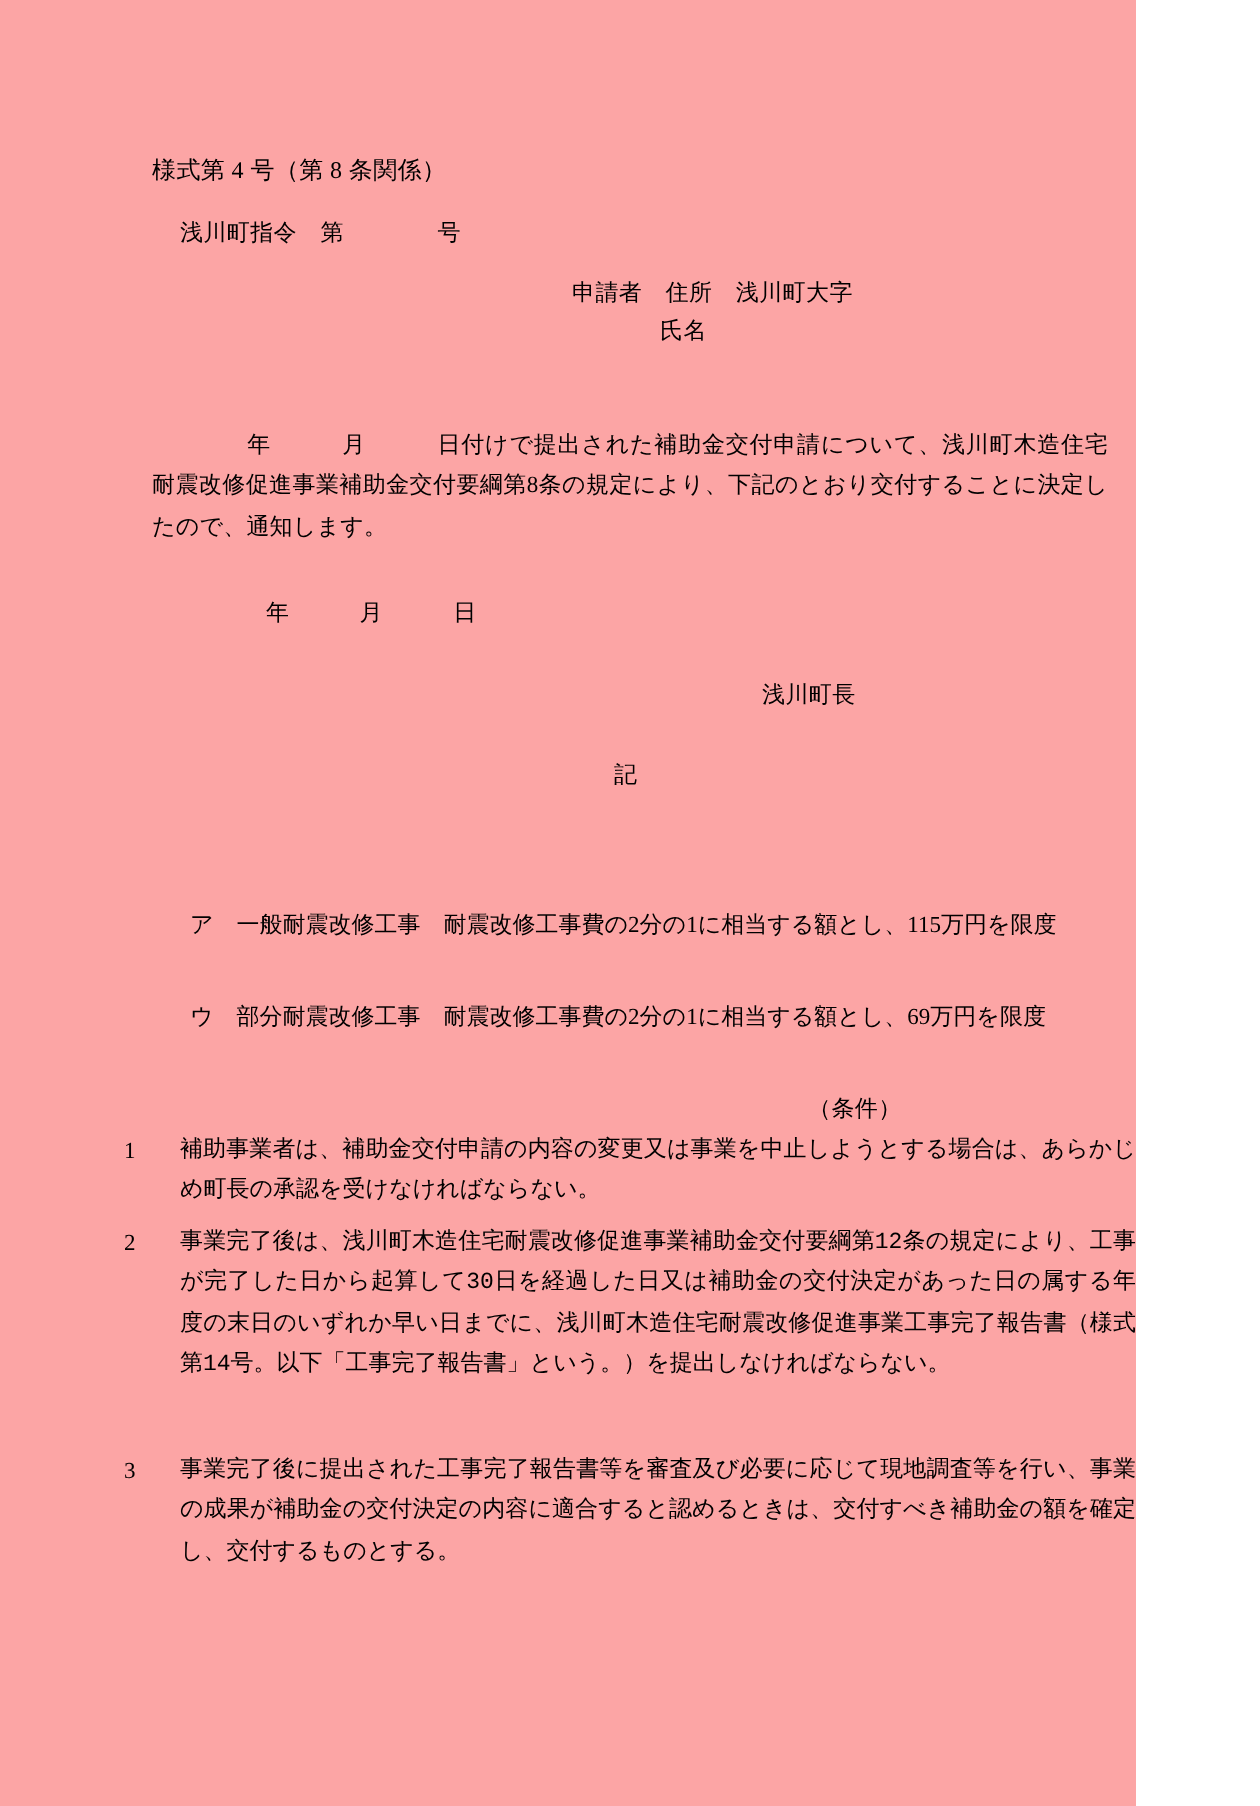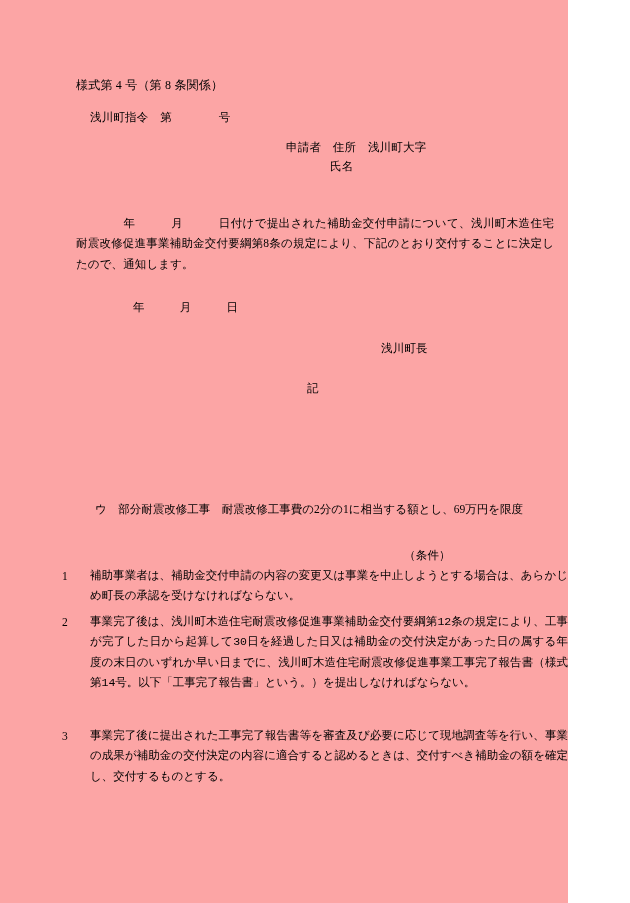--- a/index.html
+++ b/index.html
@@ -164,20 +164,21 @@
 
   <div class="para body-para">　　　　年　　　月　　　日付けで提出された補助金交付申請について、浅川町木造住宅耐震改修促進事業補助金交付要綱第8条の規定により、下記のとおり交付することに決定したので、通知します。</div>
 
   <div class="line date-line2">年　　　月　　　日</div>
 
   <div class="line mayor">浅川町長</div>
 
   <div class="line ki-mark">記</div>
 
 
+  <div class="item-row item-a"><span>ア</span><span>　</span><span>一般耐震改修工事</span><span>　</span><span>耐震改修工事費の2分の1に相当する額とし、115万円を限度</span></div>
 
 
   <div class="item-row item-c"><span>ウ</span><span>　</span><span>部分耐震改修工事</span><span>　</span><span>耐震改修工事費の2分の1に相当する額とし、69万円を限度</span></div>
 
   <div class="line cond-head">（条件）</div>
 
   <div class="cond cond-1">
     <span class="num">1</span>
     <span class="txt">補助事業者は、補助金交付申請の内容の変更又は事業を中止しようとする場合は、あらかじめ町長の承認を受けなければならない。</span>
   </div>

